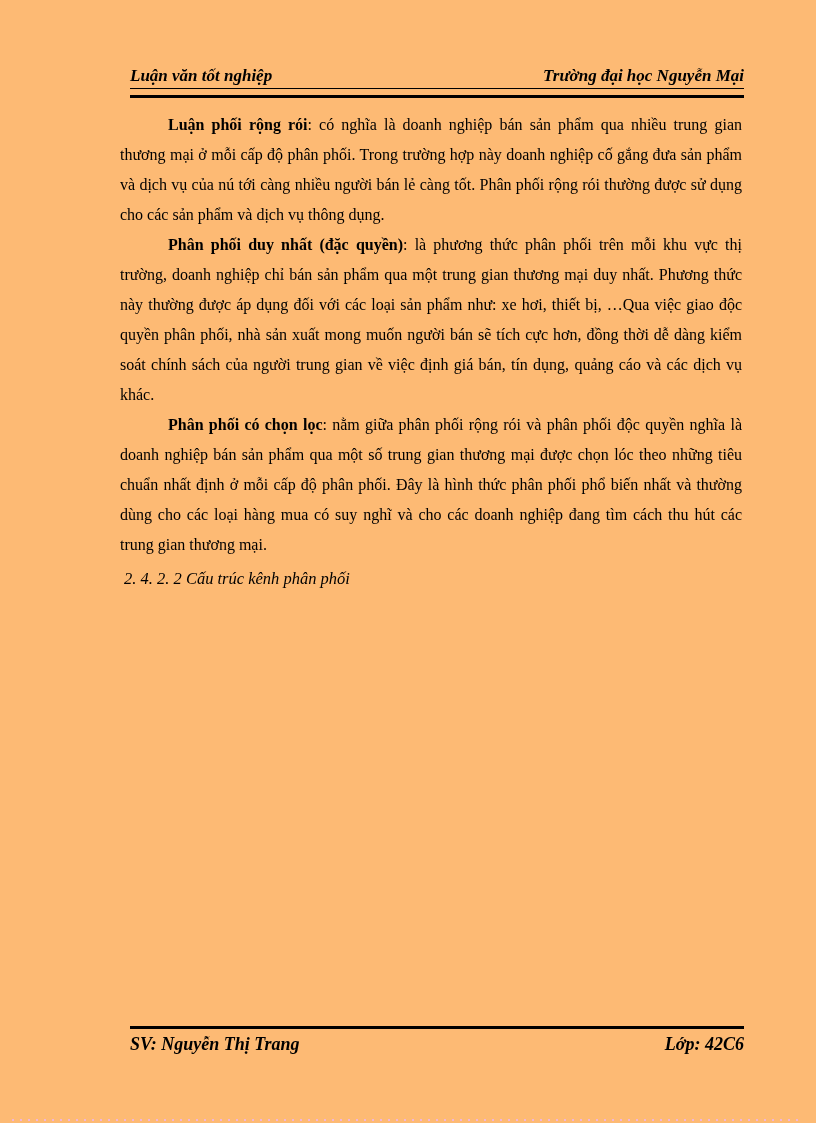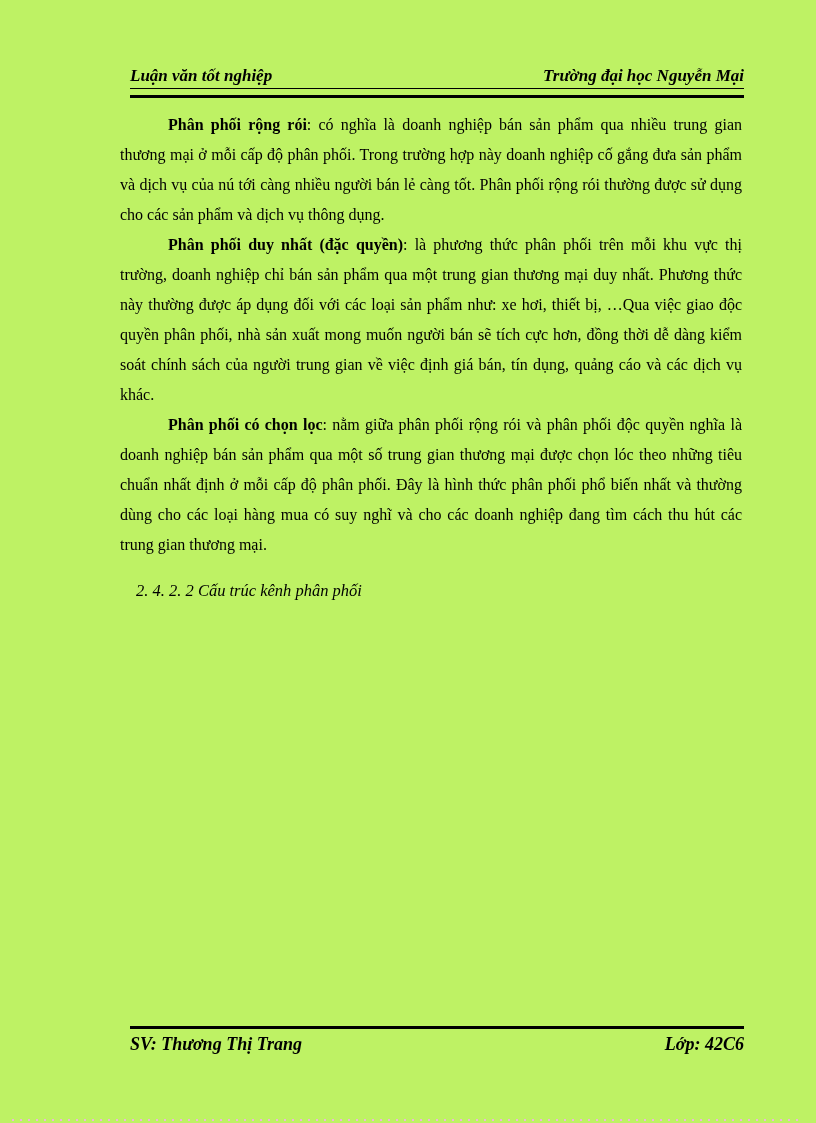--- a/index.html
+++ b/index.html
@@ -4,21 +4,21 @@
 <style>
   html, body {
     margin: 0;
     padding: 0;
     background: #ffffff;
   }
   .page {
     position: relative;
     width: 816px;
     height: 1123px;
-    background: #bef264;
+    background: #fdba74;
     overflow: hidden;
     font-family: "Liberation Serif", "DejaVu Serif", serif;
     color: #000000;
   }
 
   
   .header {
     position: absolute;
     left: 130px;
     top: 66px;
@@ -51,21 +51,21 @@
   }
   .para {
     margin: 0;
     text-align: justify;
     text-indent: 48px;
   }
   .para .lead {
     font-weight: bold;
   }
   .section-heading {
-    margin: 16px;
+    margin: 4px;
     font-style: italic;
     font-size: 16.5px;
     line-height: 30px;
   }
 
   
   .footer {
     position: absolute;
     left: 130px;
     top: 1026px;
@@ -101,29 +101,29 @@
 
   <div class="header">
     <div class="header-row">
       <span>Luận văn tốt nghiệp</span>
       <span>Trường đại học Nguyễn Mại</span>
     </div>
     <div class="header-rule-thick"></div>
   </div>
 
   <div class="content">
-    <p class="para"><span class="lead">Phân phối rộng rói</span><span>: có nghĩa là doanh nghiệp bán sản phẩm qua nhiều trung gian thương mại ở mỗi cấp độ phân phối. Trong trường hợp này doanh nghiệp cố gắng đưa sản phẩm và dịch vụ của nú tới càng nhiều người bán lẻ càng tốt. Phân phối rộng rói thường được sử dụng cho các sản phẩm và dịch vụ thông dụng.</span></p>
+    <p class="para"><span class="lead">Luận phối rộng rói</span><span>: có nghĩa là doanh nghiệp bán sản phẩm qua nhiều trung gian thương mại ở mỗi cấp độ phân phối. Trong trường hợp này doanh nghiệp cố gắng đưa sản phẩm và dịch vụ của nú tới càng nhiều người bán lẻ càng tốt. Phân phối rộng rói thường được sử dụng cho các sản phẩm và dịch vụ thông dụng.</span></p>
     <p class="para"><span class="lead">Phân phối duy nhất (đặc quyền)</span><span>: là phương thức phân phối trên mỗi khu vực thị trường, doanh nghiệp chỉ bán sản phẩm qua một trung gian thương mại duy nhất. Phương thức này thường được áp dụng đối với các loại sản phẩm như: xe hơi, thiết bị, …Qua việc giao độc quyền phân phối, nhà sản xuất mong muốn người bán sẽ tích cực hơn, đồng thời dễ dàng kiểm soát chính sách của người trung gian về việc định giá bán, tín dụng, quảng cáo và các dịch vụ khác.</span></p>
     <p class="para"><span class="lead">Phân phối có chọn lọc</span><span>: nằm giữa phân phối rộng rói và phân phối độc quyền nghĩa là doanh nghiệp bán sản phẩm qua một số trung gian thương mại được chọn lóc theo những tiêu chuẩn nhất định ở mỗi cấp độ phân phối. Đây là hình thức phân phối phổ biến nhất và thường dùng cho các loại hàng mua có suy nghĩ và cho các doanh nghiệp đang tìm cách thu hút các trung gian thương mại.</span></p>
     <p class="section-heading">2. 4. 2. 2 Cấu trúc kênh phân phối</p>
   </div>
 
   <div class="footer">
     <div class="footer-rule"></div>
     <div class="footer-row">
-      <span>SV: Thương Thị Trang</span>
+      <span>SV: Nguyễn Thị Trang</span>
       <span>Lớp: 42C6</span>
     </div>
   </div>
 
   <div class="page-break-marker" style="background-image: repeating-linear-gradient(to right, rgb(240, 182, 220) 0px, rgb(240, 182, 220) 2px, transparent 2px, transparent 8px);"></div>
 
 </div>
 
 </body></html>

